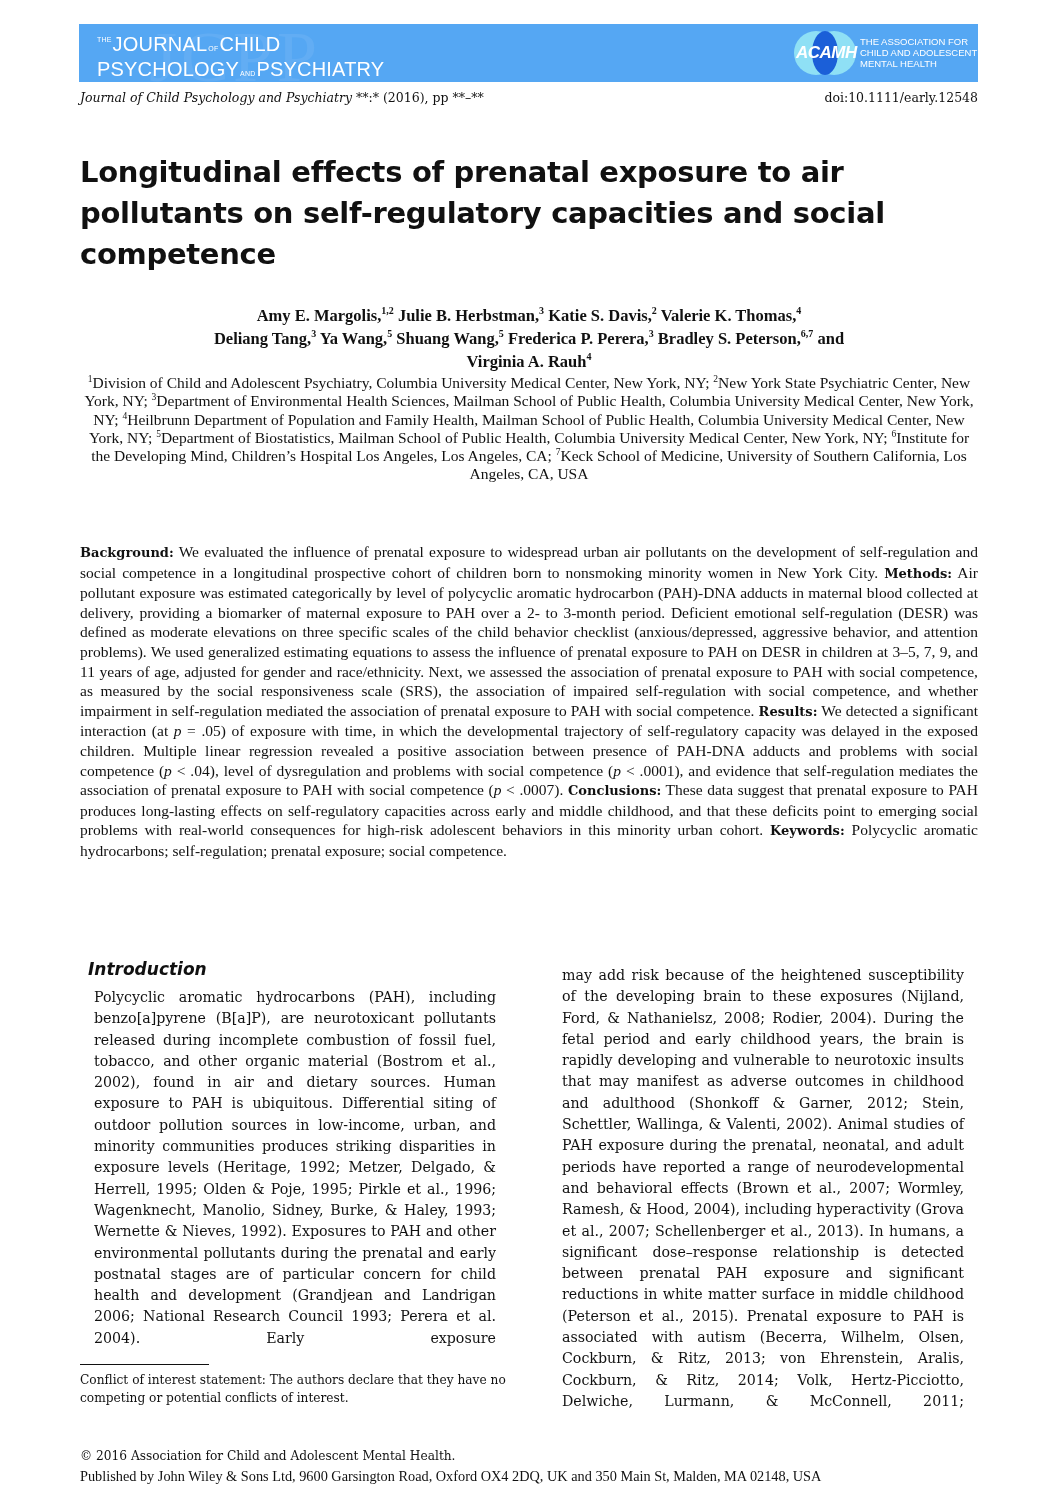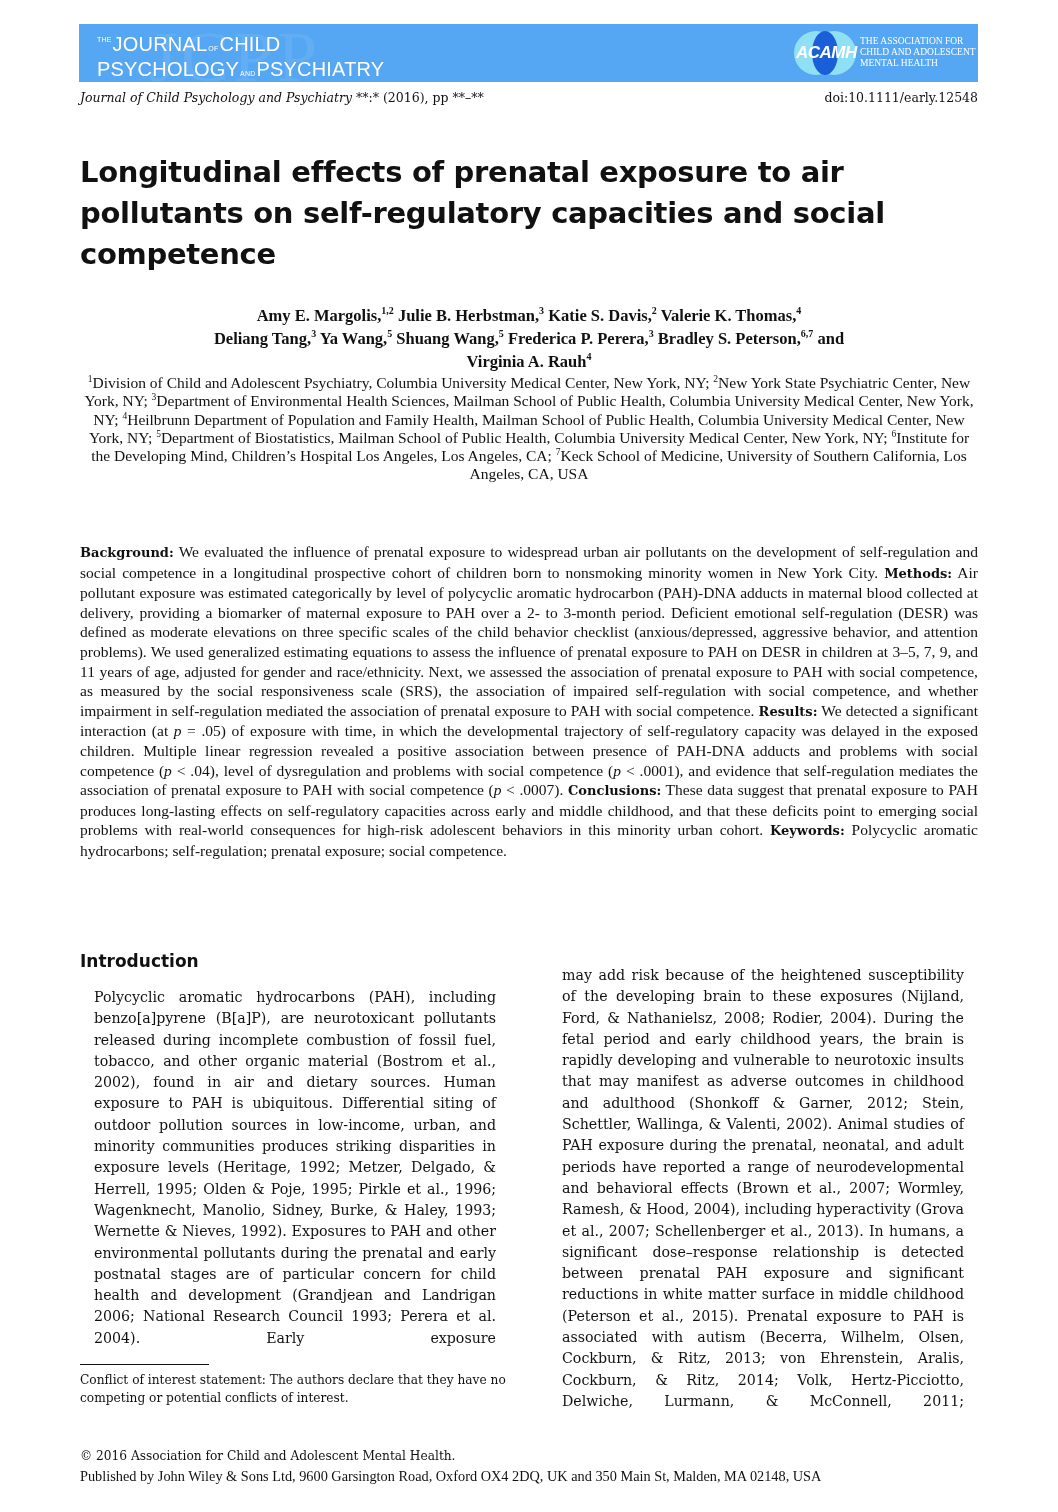--- a/index.html
+++ b/index.html
@@ -9,21 +9,21 @@
   .journal-logo { position: absolute; left: 18px; top: 6px; color: #fff; font-family: "Liberation Sans", sans-serif; line-height: 20px; }
   .journal-logo .row { display: block; font-size: 20px; letter-spacing: 0.2px; }
   .journal-logo .tiny { font-size: 7px; vertical-align: 9px; margin-right: 1px; }
   .journal-logo .tiny2 { font-size: 7px; margin: 0 1px; }
   .acamh { position: absolute; left: 715px; top: 4px; width: 180px; height: 50px; }
   .acamh-circles { position: absolute; left: 0; top: 0; width: 62px; height: 50px; }
   .acamh-c1 { position: absolute; left: 0; top: 3px; width: 44px; height: 44px; border-radius: 50%; background: #8fe0f5; }
   .acamh-c2 { position: absolute; left: 18px; top: 3px; width: 44px; height: 44px; border-radius: 50%; background: #8fe0f5; }
   .acamh-lens { position: absolute; left: 18px; top: 3px; width: 26px; height: 44px; border-radius: 50%; background: #1b5fd8; }
   .acamh-word { position: absolute; left: 2px; top: 15px; font-family: "Liberation Sans", sans-serif; font-weight: bold; font-size: 17px; color: #fff; letter-spacing: -0.5px; font-style: italic; }
-  .acamh-text { position: absolute; left: 66px; top: 8px; font-family: Liberation Serif, serif; font-size: 9.5px; line-height: 11px; color: #fff; white-space: nowrap; }
+  .acamh-text { position: absolute; left: 66px; top: 8px; font-family: Liberation Sans, sans-serif; font-size: 9.5px; line-height: 11px; color: #fff; white-space: nowrap; }
   .citation { position: absolute; left: 80px; top: 90px; font-size: 12.5px; font-style: italic; font-family: "DejaVu Serif", serif; }
   .citation .rest { font-style: normal; }
   .doi { position: absolute; right: 80px; top: 90px; font-size: 12.5px; font-family: "DejaVu Serif", serif; }
   .title { position: absolute; left: 80px; width: 898px; top: 152px; text-align: left; font-family: "DejaVu Sans", sans-serif; font-weight: bold; font-size: 29px; line-height: 41px; letter-spacing: -0.3px; }
   .authors { position: absolute; left: 80px; width: 898px; top: 304px; text-align: center; font-family: Liberation Serif, serif; font-weight: bold; font-size: 16.5px; line-height: 23px; }
   .authors sup { font-size: 10px; vertical-align: 7px; line-height: 0; }
   .affil { position: absolute; left: 80px; width: 898px; top: 374px; text-align: center; font-family: "Liberation Serif", serif; font-size: 15.5px; line-height: 18.3px; }
   .affil sup { font-size: 9.5px; vertical-align: 6px; line-height: 0; }
   .abstract { position: absolute; left: 80px; width: 898px; top: 542px; text-align: justify; font-family: "Liberation Serif", serif; font-size: 15.5px; line-height: 19.6px; }
   .abstract b { font-family: "DejaVu Serif", serif; font-size: 13px; }
@@ -67,21 +67,21 @@
 <h1 class="title" style="margin:0;font-weight:bold;">Longitudinal effects of prenatal exposure to air pollutants on self-regulatory capacities and social competence</h1>
 
 <div class="authors" id="authors"><span>Amy E. Margolis,</span><sup>1,2</sup> <span>Julie B. Herbstman,</span><sup>3</sup> <span>Katie S. Davis,</span><sup>2</sup> <span>Valerie K. Thomas,</span><sup>4</sup><br><span>Deliang Tang,</span><sup>3</sup> <span>Ya Wang,</span><sup>5</sup> <span>Shuang Wang,</span><sup>5</sup> <span>Frederica P. Perera,</span><sup>3</sup> <span>Bradley S. Peterson,</span><sup>6,7</sup> <span>and</span><br><span>Virginia A. Rauh</span><sup>4</sup></div>
 
 <div class="affil" id="affils"><sup>1</sup><span>Division of Child and Adolescent Psychiatry, Columbia University Medical Center, New York, NY; </span><sup>2</sup><span>New York State Psychiatric Center, New York, NY; </span><sup>3</sup><span>Department of Environmental Health Sciences, Mailman School of Public Health, Columbia University Medical Center, New York, NY; </span><sup>4</sup><span>Heilbrunn Department of Population and Family Health, Mailman School of Public Health, Columbia University Medical Center, New York, NY; </span><sup>5</sup><span>Department of Biostatistics, Mailman School of Public Health, Columbia University Medical Center, New York, NY; </span><sup>6</sup><span>Institute for the Developing Mind, Children’s Hospital Los Angeles, Los Angeles, CA; </span><sup>7</sup><span>Keck School of Medicine, University of Southern California, Los Angeles, CA, USA</span></div>
 
 <div class="abstract">
   <b>Background:</b><span> We evaluated the influence of prenatal exposure to widespread urban air pollutants on the development of self-regulation and social competence in a longitudinal prospective cohort of children born to nonsmoking minority women in New York City. </span><b>Methods:</b><span> Air pollutant exposure was estimated categorically by level of polycyclic aromatic hydrocarbon (PAH)-DNA adducts in maternal blood collected at delivery, providing a biomarker of maternal exposure to PAH over a 2- to 3-month period. Deficient emotional self-regulation (DESR) was defined as moderate elevations on three specific scales of the child behavior checklist (anxious/depressed, aggressive behavior, and attention problems). We used generalized estimating equations to assess the influence of prenatal exposure to PAH on DESR in children at 3–5, 7, 9, and 11 years of age, adjusted for gender and race/ethnicity. Next, we assessed the association of prenatal exposure to PAH with social competence, as measured by the social responsiveness scale (SRS), the association of impaired self-regulation with social competence, and whether impairment in self-regulation mediated the association of prenatal exposure to PAH with social competence. </span><b>Results:</b><span> We detected a significant interaction (at </span><i>p</i><span> = .05) of exposure with time, in which the developmental trajectory of self-regulatory capacity was delayed in the exposed children. Multiple linear regression revealed a positive association between presence of PAH-DNA adducts and problems with social competence (</span><i>p</i><span> &lt; .04), level of dysregulation and problems with social competence (</span><i>p</i><span> &lt; .0001), and evidence that self-regulation mediates the association of prenatal exposure to PAH with social competence (</span><i>p</i><span> &lt; .0007). </span><b>Conclusions:</b><span> These data suggest that prenatal exposure to PAH produces long-lasting effects on self-regulatory capacities across early and middle childhood, and that these deficits point to emerging social problems with real-world consequences for high-risk adolescent behaviors in this minority urban cohort. </span><b>Keywords:</b><span> Polycyclic aromatic hydrocarbons; self-regulation; prenatal exposure; social competence.</span>
 </div>
 
-<h2 class="section-h" style="margin:0;">Introduction</h2>
+<h2 class="section-h" style="margin:8px;font-style:italic;">Introduction</h2>
 
 <div class="col col-left">
   <p>Polycyclic aromatic hydrocarbons (PAH), including benzo[a]pyrene (B[a]P), are neurotoxicant pollutants released during incomplete combustion of fossil fuel, tobacco, and other organic material (Bostrom et al., 2002), found in air and dietary sources. Human exposure to PAH is ubiquitous. Differential siting of outdoor pollution sources in low-income, urban, and minority communities produces striking disparities in exposure levels (Heritage, 1992; Metzer, Delgado, &amp; Herrell, 1995; Olden &amp; Poje, 1995; Pirkle et al., 1996; Wagenknecht, Manolio, Sidney, Burke, &amp; Haley, 1993; Wernette &amp; Nieves, 1992). Exposures to PAH and other environmental pollutants during the prenatal and early postnatal stages are of particular concern for child health and development (Grandjean and Landrigan 2006; National Research Council 1993; Perera et al. 2004). Early exposure</p>
 </div>
 
 <div class="col col-right">
   <p>may add risk because of the heightened susceptibil­ity of the developing brain to these exposures (Nijland, Ford, &amp; Nathanielsz, 2008; Rodier, 2004). During the fetal period and early childhood years, the brain is rapidly developing and vulnerable to neurotoxic insults that may manifest as adverse outcomes in childhood and adulthood (Shonkoff &amp; Garner, 2012; Stein, Schettler, Wallinga, &amp; Valenti, 2002). Animal studies of PAH exposure during the prenatal, neonatal, and adult periods have reported a range of neurodevelopmental and behavioral effects (Brown et al., 2007; Wormley, Ramesh, &amp; Hood, 2004), including hyperactivity (Grova et al., 2007; Schellenberger et al., 2013). In humans, a significant dose–response relationship is detected between prenatal PAH exposure and significant reductions in white matter surface in middle child­hood (Peterson et al., 2015). Prenatal exposure to PAH is associated with autism (Becerra, Wilhelm, Olsen, Cockburn, &amp; Ritz, 2013; von Ehrenstein, Aralis, Cockburn, &amp; Ritz, 2014; Volk, Hertz-Pic­ciotto, Delwiche, Lurmann, &amp; McConnell, 2011;</p>
 </div>
 
 <div class="fn-rule"></div>

